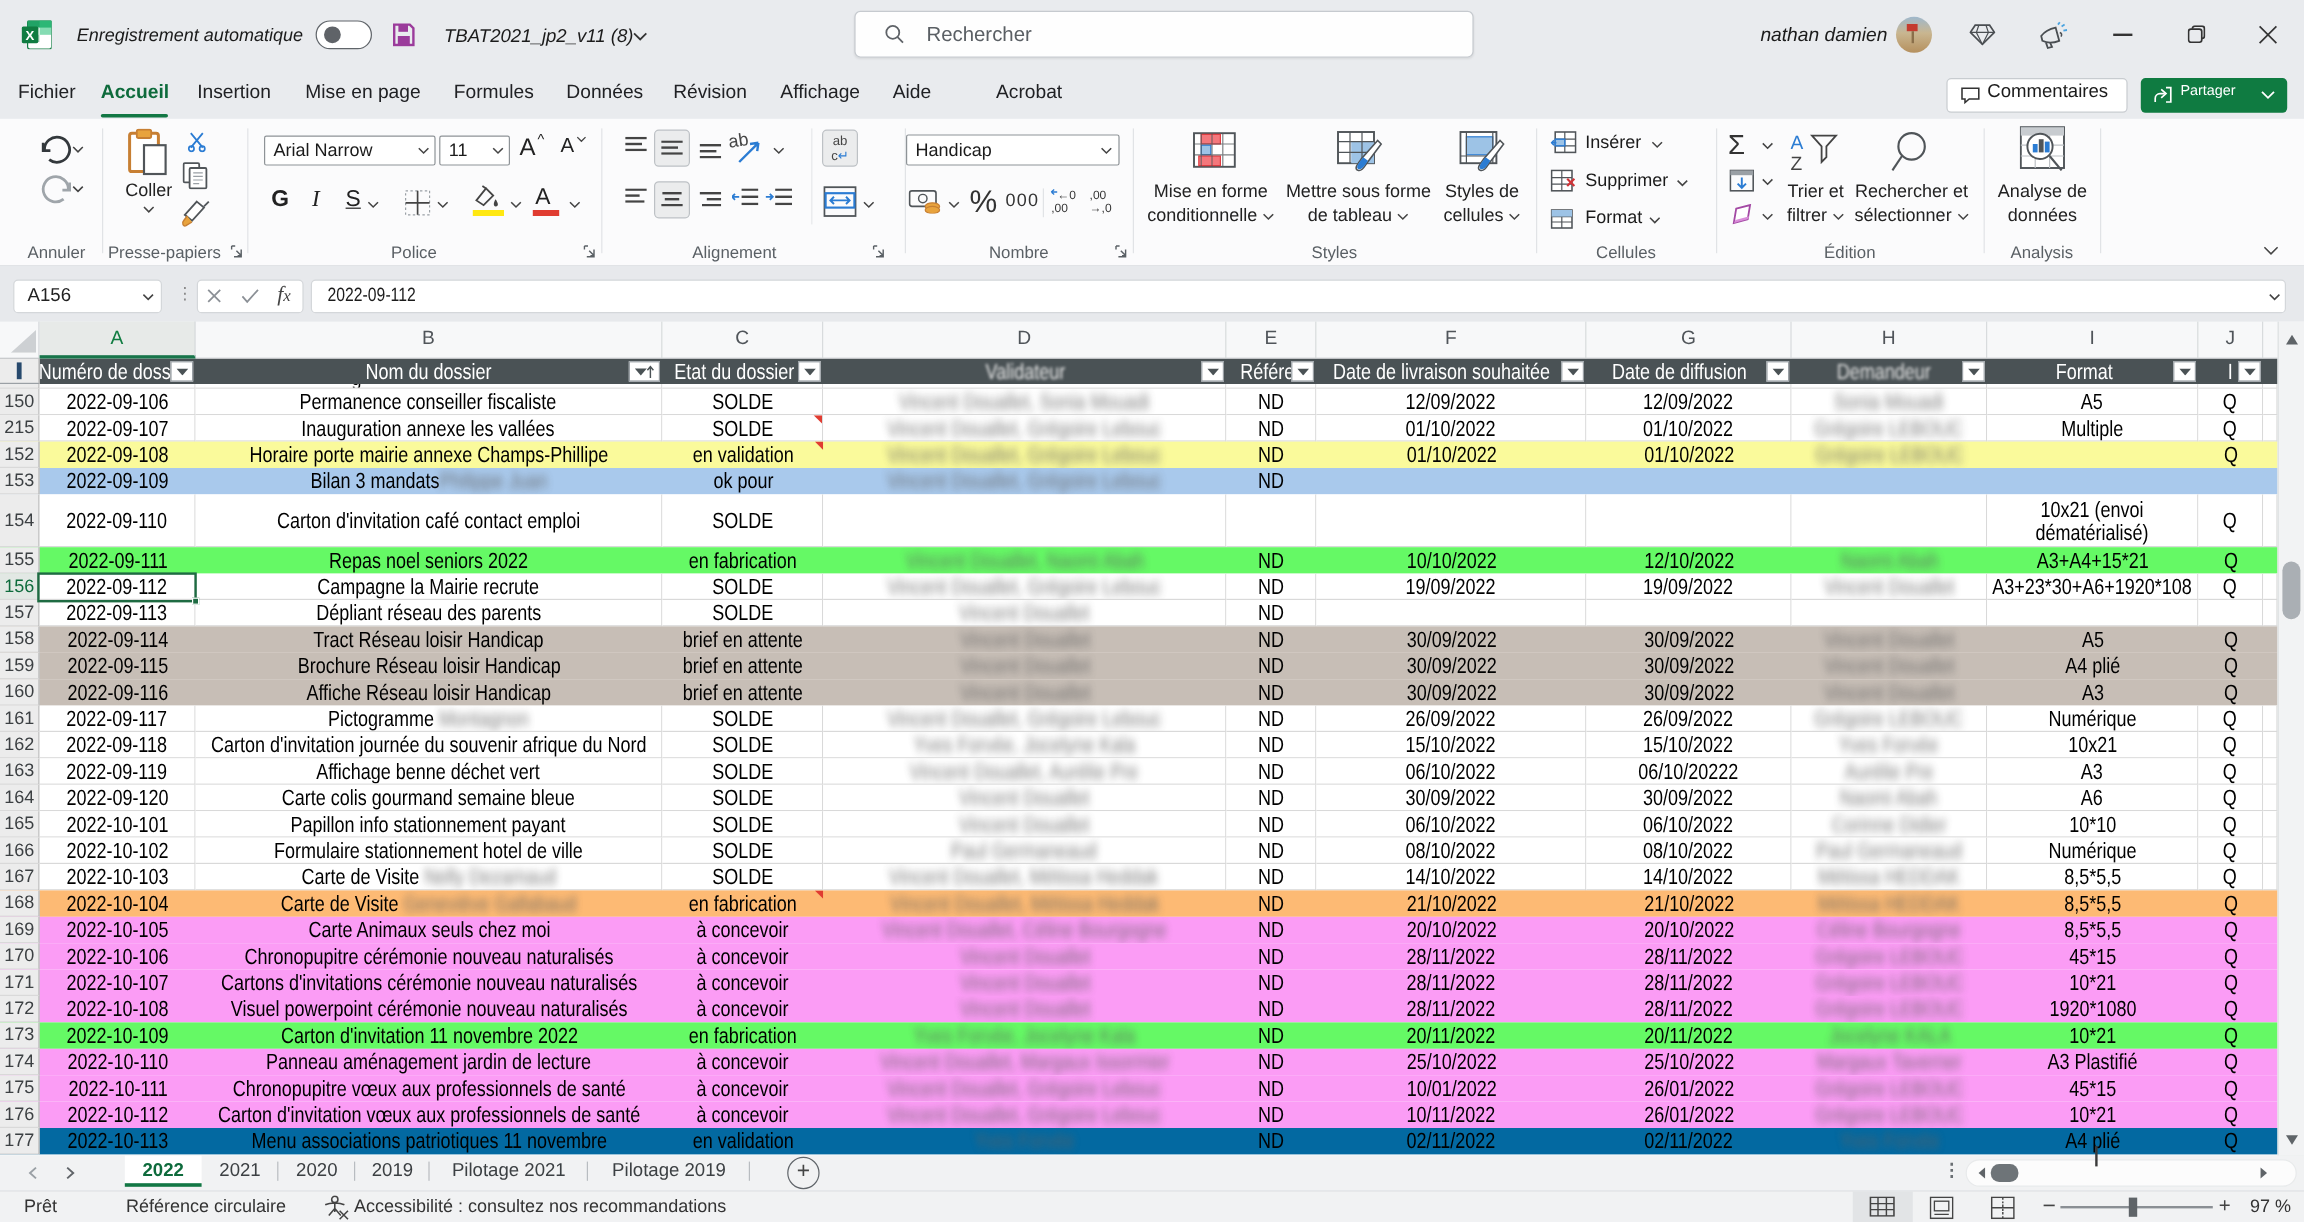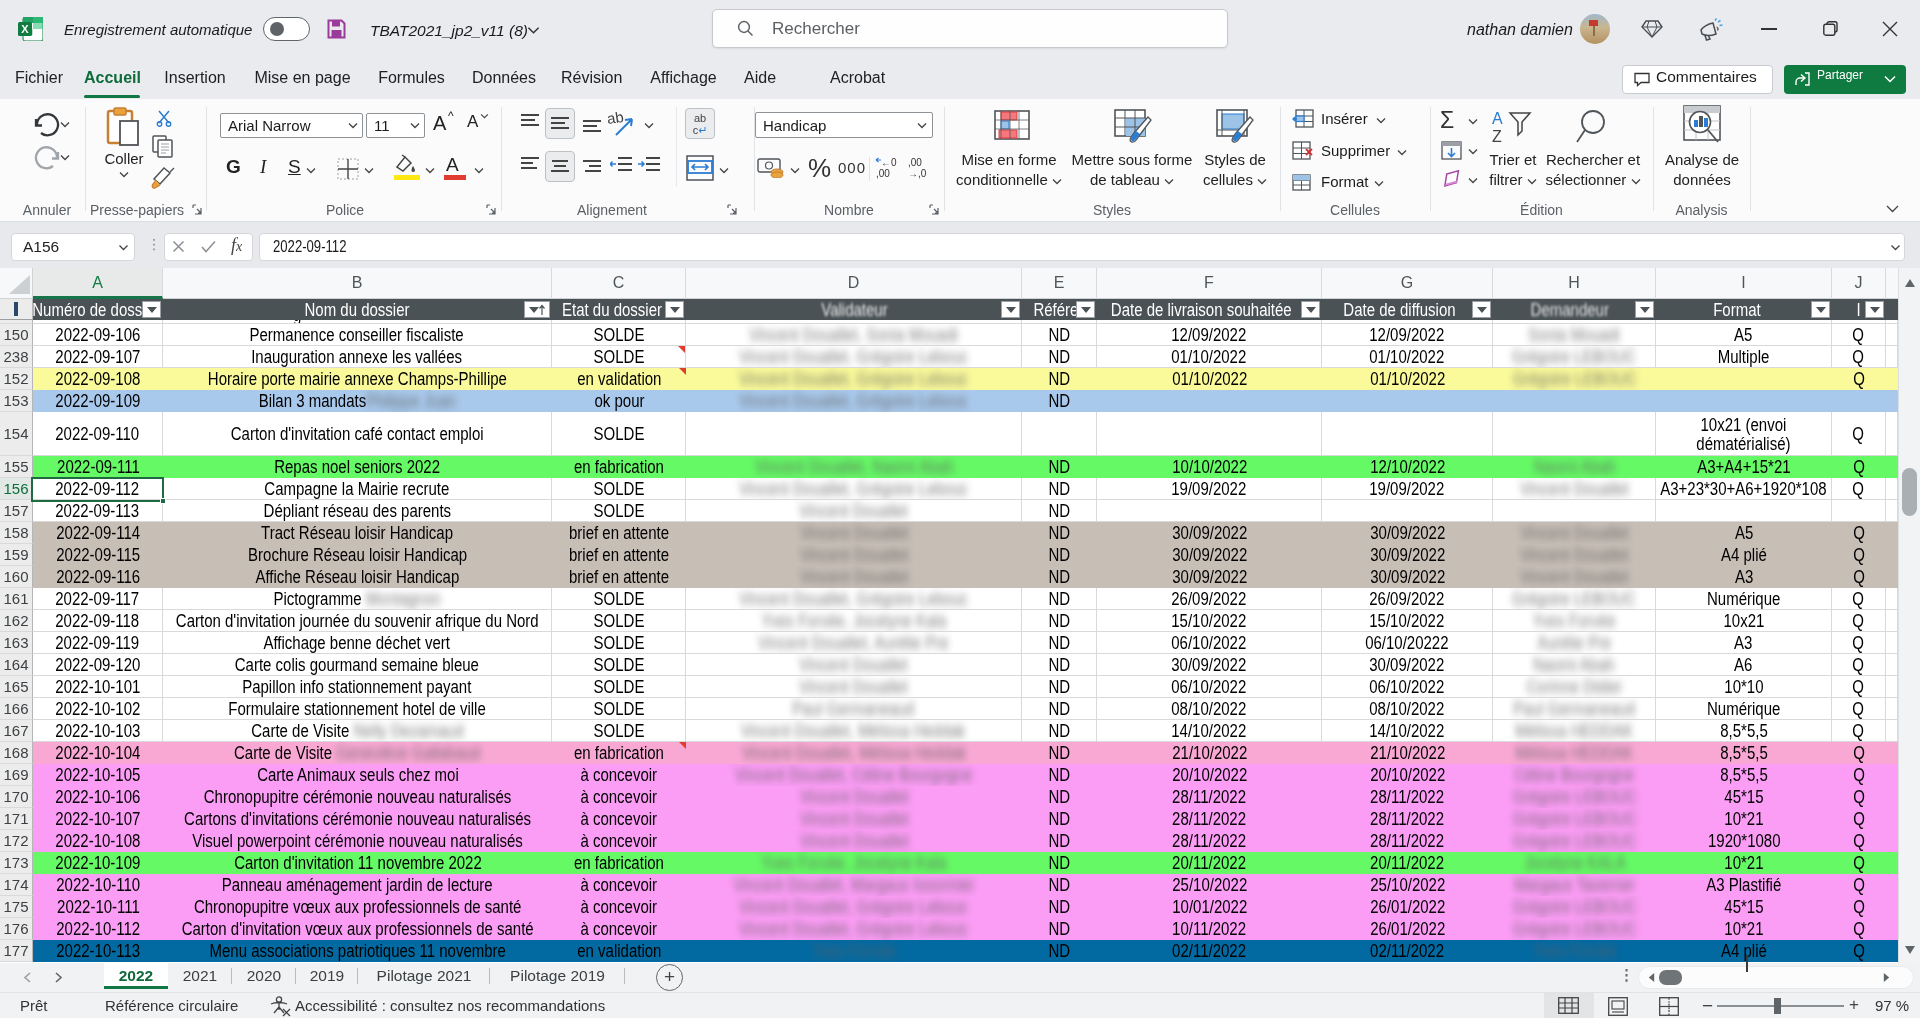--- a/index.html
+++ b/index.html
@@ -626,21 +626,21 @@
         </div>
         <div class="c cI">
           <span class="narrow">A5</span>
         </div>
         <div class="c cJ">
           <span class="narrow">Q</span>
         </div>
         <div class="c cK"></div>
       </div>
     <div class="row white" style="height:22px">
-        <div class="gut">238</div>
+        <div class="gut">215</div>
         <div class="c cA">
           <span class="narrow">2022-09-107</span>
         </div>
         <div class="c cB">
           <span class="narrow">Inauguration annexe les vallées</span>
         </div>
         <div class="c cC">
           <span class="narrow">SOLDE</span>
           <span class="redtri" style="right:0;top:0"></span>
         </div>
@@ -1173,21 +1173,21 @@
           <span class="narrow blur">Métissa HEDDAK</span>
         </div>
         <div class="c cI">
           <span class="narrow">8,5*5,5</span>
         </div>
         <div class="c cJ">
           <span class="narrow">Q</span>
         </div>
         <div class="c cK"></div>
       </div>
-    <div class="row fill" style="height:22px;background:#f9a8d4">
+    <div class="row fill" style="height:22px;background:#fdba74">
         <div class="gut">168</div>
         <div class="c cA">
           <span class="narrow">2022-10-104</span>
         </div>
         <div class="c cB">
           <span class="narrow">Carte de Visite <span class="blur">Geneviève Gallabaud</span></span>
         </div>
         <div class="c cC">
           <span class="narrow">en fabrication</span>
           <span class="redtri" style="right:0;top:0"></span>

